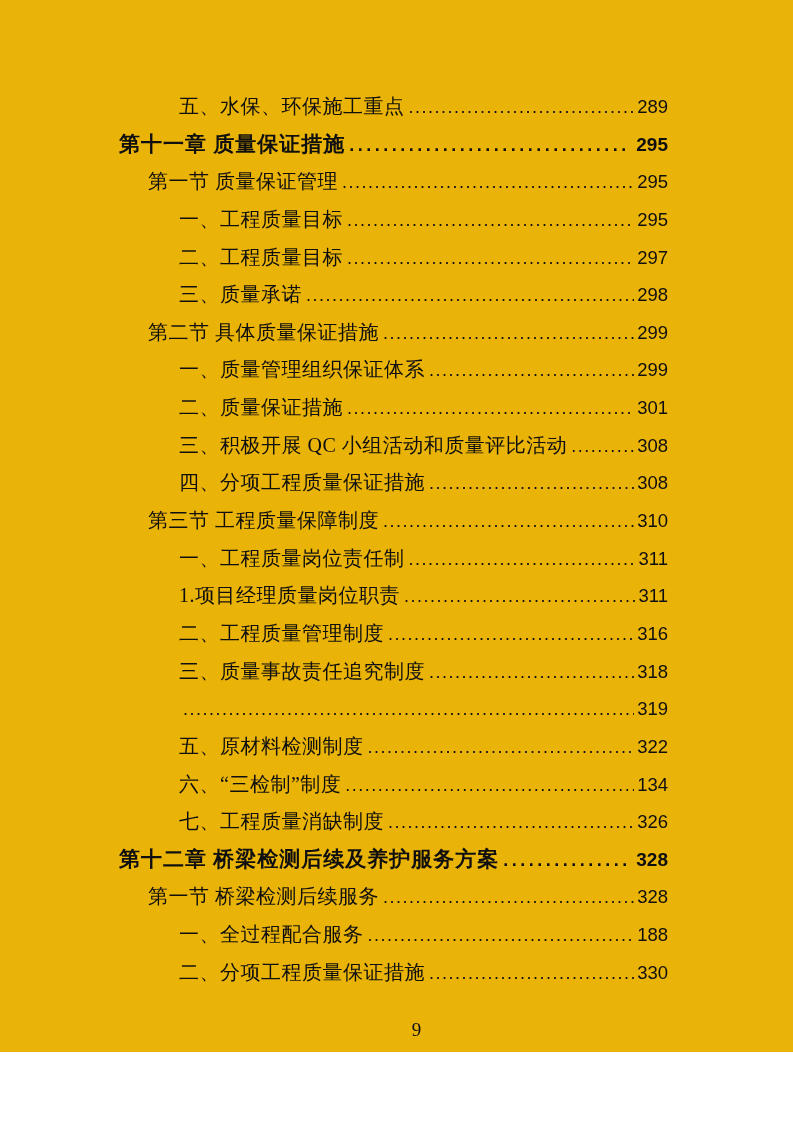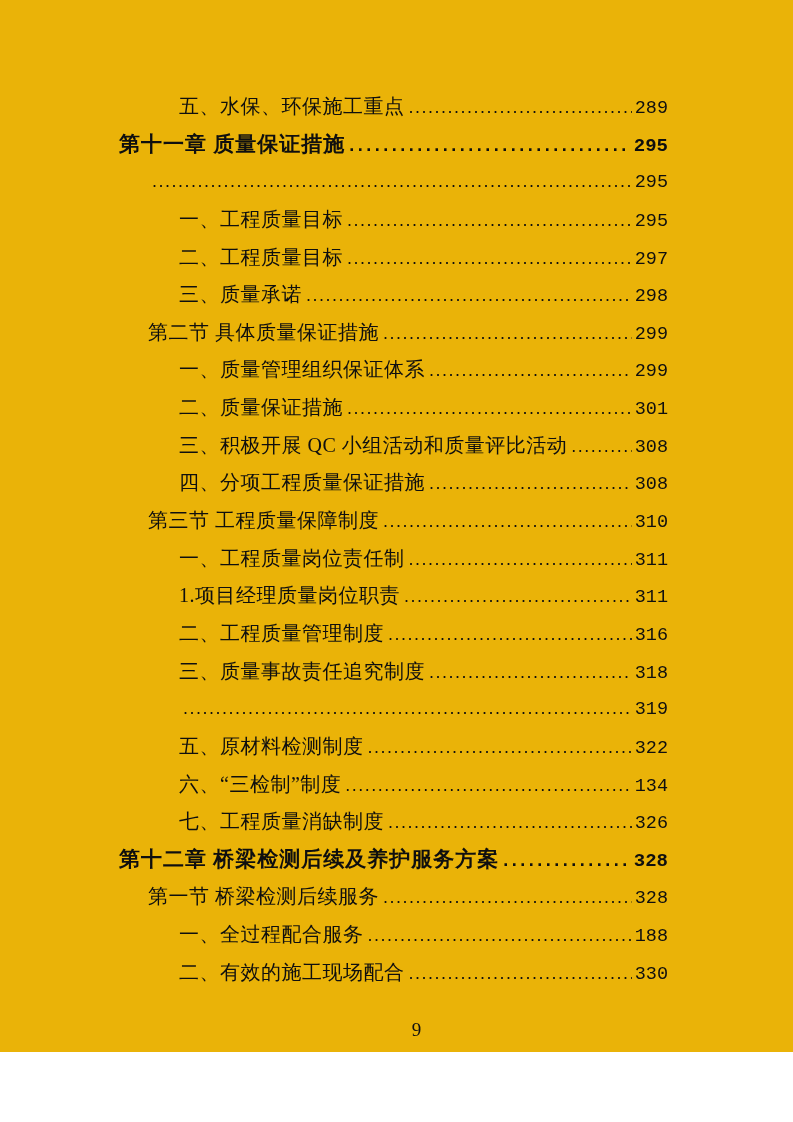--- a/index.html
+++ b/index.html
@@ -54,21 +54,21 @@
   .toc-dots::after {
     content: "....................................................................................................................................................................................";
   }
   .level-0 .toc-dots {
     letter-spacing: 3.5px;
     font-weight: 700;
     margin-right: 6px;
   }
   .toc-page {
     flex: 0 0 auto;
-    font-family: Liberation Mono, monospace;
+    font-family: Liberation Sans, sans-serif;
     font-size: 18.5px;
     letter-spacing: 0;
     text-align: right;
   }
   .level-0 .toc-page {
     font-weight: 700;
     font-size: 19px;
   }
   .footer-page-number {
     position: absolute;
@@ -94,20 +94,21 @@
       <span class="toc-page">289</span>
     </div>
 
     <div class="toc-row level-0">
       <span class="toc-label">第十一章 质量保证措施</span>
       <span class="toc-dots"></span>
       <span class="toc-page">295</span>
     </div>
 
     <div class="toc-row level-1">
+      <span class="toc-label">第一节 质量保证管理</span>
       <span class="toc-dots"></span>
       <span class="toc-page">295</span>
     </div>
 
     <div class="toc-row level-2">
       <span class="toc-label">一、工程质量目标</span>
       <span class="toc-dots"></span>
       <span class="toc-page">295</span>
     </div>
 
@@ -218,21 +219,21 @@
       <span class="toc-page">328</span>
     </div>
 
     <div class="toc-row level-2">
       <span class="toc-label">一、全过程配合服务</span>
       <span class="toc-dots"></span>
       <span class="toc-page">188</span>
     </div>
 
     <div class="toc-row level-2">
-      <span class="toc-label">二、有效的施工现场配合</span>
+      <span class="toc-label">二、分项工程质量保证措施</span>
       <span class="toc-dots"></span>
       <span class="toc-page">330</span>
     </div>
   </div>
 
   <div class="footer-page-number">9</div>
 
 </div>
 
 </body></html>

